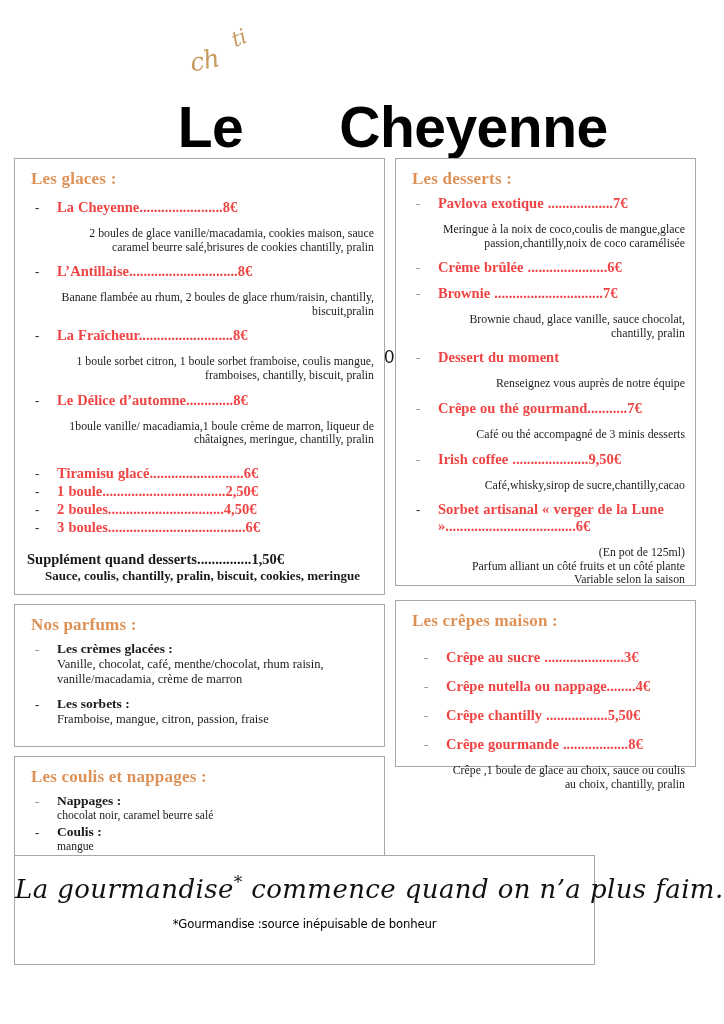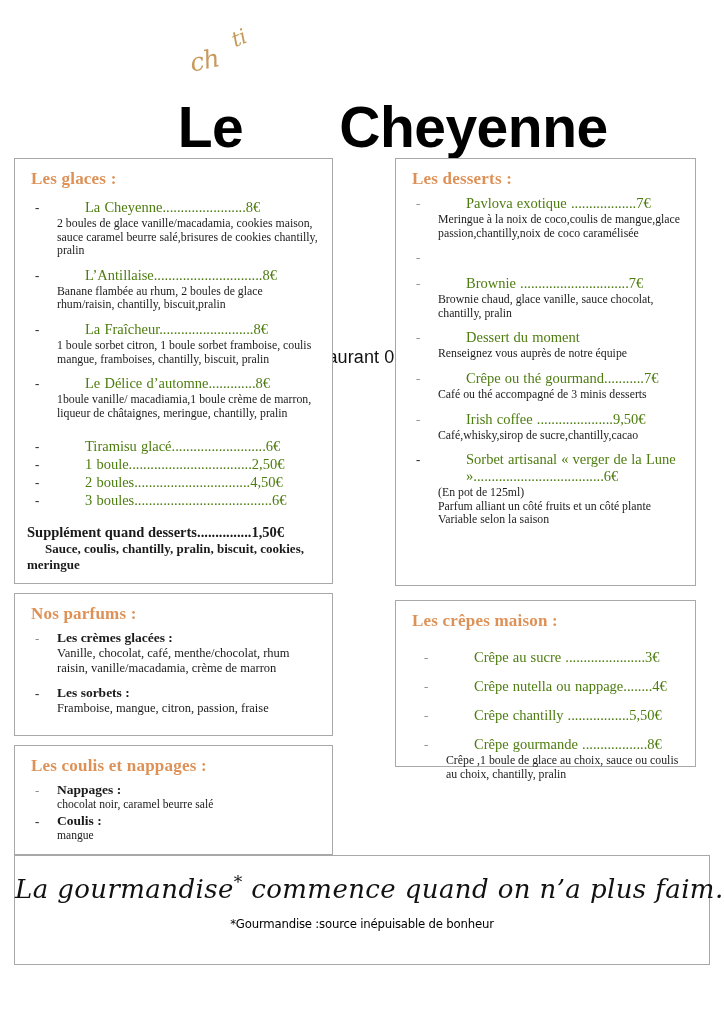--- a/index.html
+++ b/index.html
@@ -64,21 +64,21 @@
 
   
   .columns {
     position: absolute;
     left: 0; right: 0;
     top: 158px;
   }
   .col-left {
     position: absolute;
     left: 14px;
-    width: 319px;
+    width: 371px;
   }
   .col-right {
     position: absolute;
     left: 395px;
     width: 301px;
   }
 
   .panel {
     border: 1px solid #a8a8a8;
     background: #fff;
@@ -109,32 +109,32 @@
     text-align: left;
     padding-left: 10px;
     font-size: 13px;
     font-weight: bold;
     color: #333;
     line-height: 17px;
   }
   .dash.faint { color: #8a8a8a; font-weight: normal; }
   .item-body { flex: 1 1 auto; min-width: 0; }
   .item-name {
-    font-weight: normal;
+    font-weight: bold;
     font-size: 14.5px;
     line-height: 17px;
-    color: #4d7c0f;
+    color: #ef4444;
     word-spacing: 0.5px;
-    margin-left: 28px;
   }
   .item-desc {
     font-size: 11.8px;
     line-height: 13.6px;
     color: #1c1c1c;
-    margin-top: 1px;
+    margin-top: 11px;
+    text-align: right;
   }
 
   
   .supp {
     margin-top: 14px;
     margin-left: 2px;
   }
   .supp-title {
     font-weight: bold;
     font-size: 14.5px;
@@ -162,21 +162,21 @@
 
   
   .crepe-item { margin-bottom: 12px; }
   .crepe-item .item-name { font-size: 14.5px; }
 
   
   .footer {
     position: absolute;
     left: 14px;
     top: 855px;
-    width: 696px;
+    width: 581px;
     box-sizing: border-box;
     border: 1px solid #a8a8a8;
     background: #fff;
     height: 110px;
     padding-top: 16px;
     text-align: center;
   }
   .quote {
     font-family: "DejaVu Serif", serif;
     font-style: italic;
@@ -328,20 +328,23 @@
       <div class="item">
         <div class="dash faint">-</div>
         <div class="item-body">
           <div class="item-name">Pavlova exotique ..................7€</div>
           <div class="item-desc">Meringue à la noix de coco,coulis de mangue,glace passion,chantilly,noix de coco caramélisée</div>
         </div>
       </div>
 
       <div class="item">
         <div class="dash faint">-</div>
+        <div class="item-body">
+          <div class="item-name">Crème brûlée ......................6€</div>
+        </div>
       </div>
 
       <div class="item">
         <div class="dash faint">-</div>
         <div class="item-body">
           <div class="item-name">Brownie ..............................7€</div>
           <div class="item-desc">Brownie chaud, glace vanille, sauce chocolat, chantilly, pralin</div>
         </div>
       </div>
 

